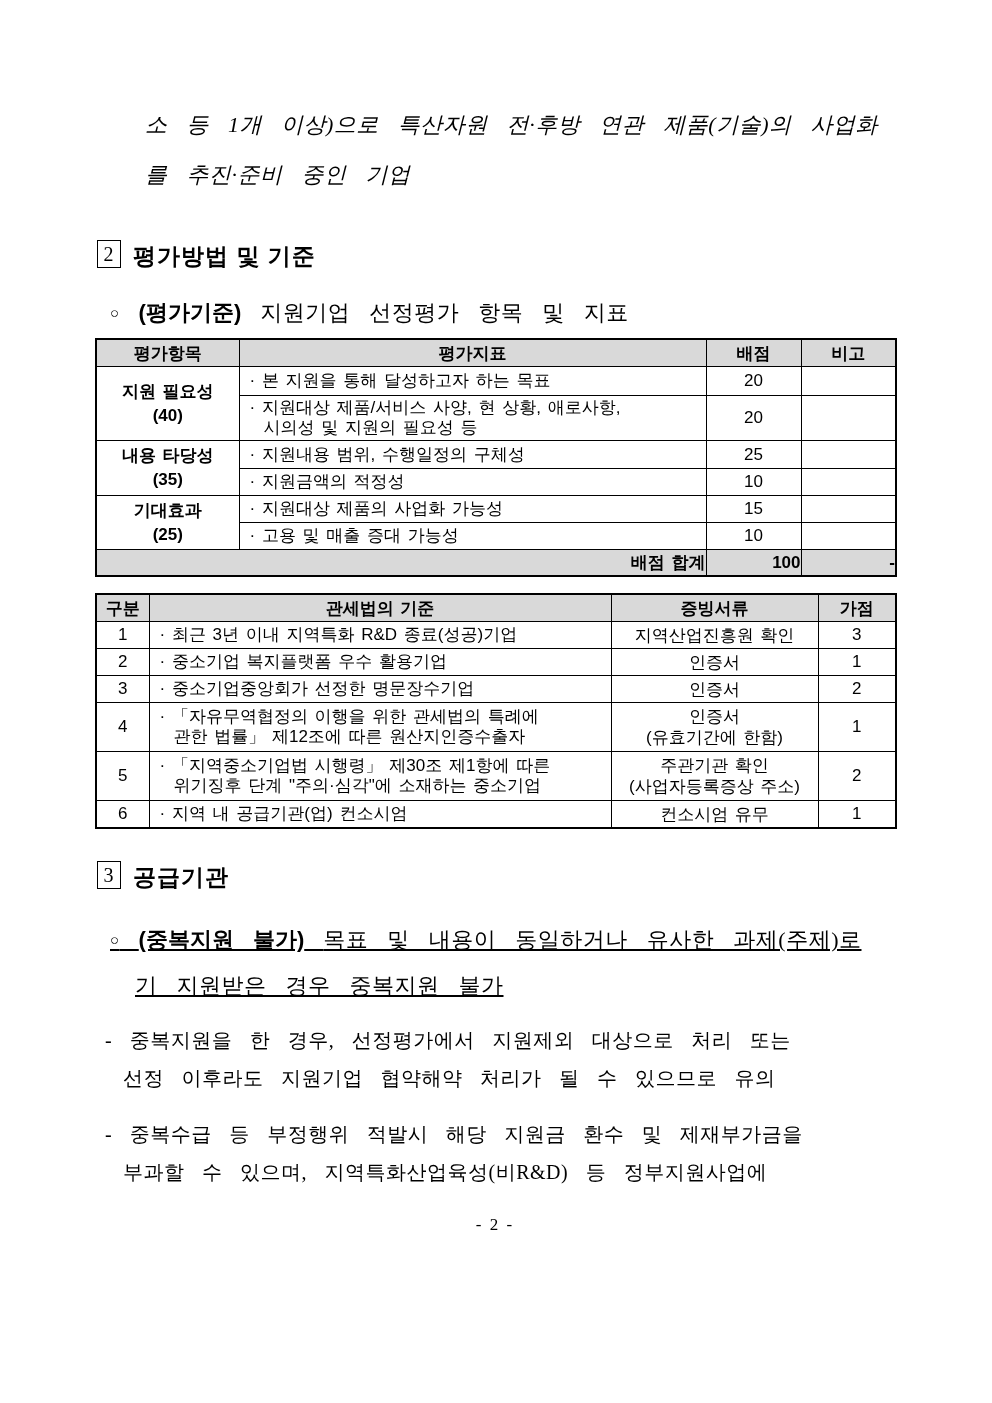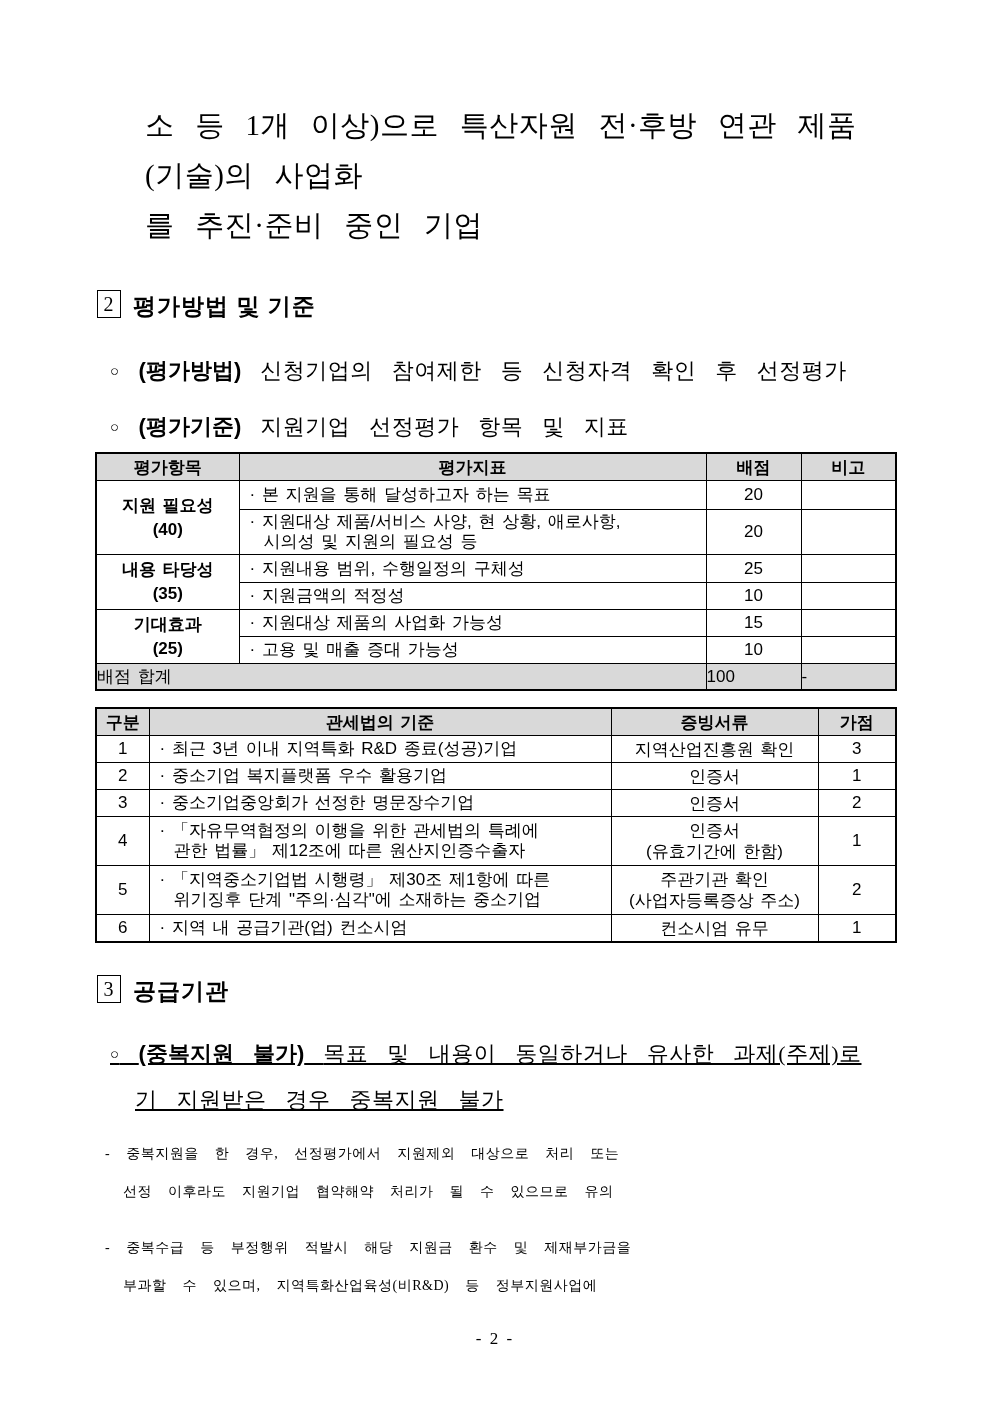--- a/index.html
+++ b/index.html
@@ -4,22 +4,22 @@
 <style>
   html,body { margin:0; padding:0; background:#ffffff; }
   .page {
     position:relative; width:992px; height:1403px; background:#ffffff;
     color:#000; font-family:"Liberation Serif", serif; box-sizing:border-box;
     padding:100px 97px 0 95px; overflow:hidden;
   }
 
   
   .intro {
-    margin:0 0 0 50px; font-size:29px; line-height:50px;
-    white-space:pre-line; word-spacing:13px; letter-spacing:0.5px;
+    margin:0 0 0 50px; font-size:22px; line-height:50px;
+    white-space:pre-line; word-spacing:13px; letter-spacing:0.5px;font-style:italic;
   }
 
   .section-head {
     margin:40px 0 0 0; font-family:"Liberation Sans", sans-serif;
     font-weight:bold; font-size:23px; line-height:32px; letter-spacing:1px;
   }
   .secnum-box {
     display:inline-block; width:22px; height:26px; line-height:26px;
     text-align:center; border:1px solid #000;
     font-family:"Liberation Serif", serif; font-weight:normal; font-size:20px;
@@ -33,21 +33,21 @@
   }
   .bullet.twoline { line-height:46px; }
   .bullet .marker { font-size:15px; vertical-align:2px; }
   .bullet .blabel { font-family:"Liberation Sans", sans-serif; font-weight:bold; letter-spacing:0; }
   .b-method { margin-top:34px; }
   .b-criteria { margin-top:26px; }
   .b-bonus { margin-top:44px; }
   .b-dup { margin-top:24px;text-decoration:underline; }
 
   .dash {
-    margin-left:5px; font-size:14px; line-height:38px;
+    margin-left:5px; font-size:20px; line-height:38px;
     white-space:pre-line; word-spacing:12px; letter-spacing:0.5px;
     padding-left:23px; text-indent:-18px;
   }
   .d-1 { margin-top:12px; }
   .d-2 { margin-top:18px; }
 
   
   table.tbl {
     border-collapse:collapse; table-layout:fixed; width:800px;
     border:2px solid #000; font-family:"Liberation Sans", sans-serif;
@@ -65,41 +65,40 @@
     text-align:left; padding:1px 6px 1px 24px; text-indent:-14px;
     white-space:pre-line; line-height:20px;
   }
   .tbl .evid { text-align:center; white-space:pre-line; line-height:21px; }
   .tbl tr.r26 td { height:26px; }
   .tbl tr.r25 td { height:25px; }
   .tbl tr.r24 td { height:24px; }
   .tbl tr.r42 td { height:42px; }
   .tbl tr.r46 td { height:46px; }
   .tbl tr.total td {
-    background:var(--hdr-bg,#d9d9d9); font-weight:normal; height:25px; text-align:left;
+    background:var(--hdr-bg,#d9d9d9); font-weight:bold; height:25px; text-align:right;
   }
   .tbl-eval { margin-top:10px; }
   .tbl-bonus { margin-top:16px; }
 
   .footer-page {
     margin-top:24px; text-align:center; font-size:17px; letter-spacing:2px;
     font-family:"Liberation Serif", serif;
   }
 </style>
 </head>
 <body>
 
 <div class="page">
 
   <div class="intro">소 등 1개 이상)으로 특산자원 전·후방 연관 제품(기술)의 사업화
 를 추진·준비 중인 기업</div>
 
   <div class="section-head"><span class="secnum-box">2</span><span>평가방법 및 기준</span></div>
 
-  <div class="bullet b-method"><span class="marker">○</span> <span class="blabel">(평가방법)</span> <span>신청기업의 참여제한 등 신청자격 확인 후 선정평가</span></div>
 
   <div class="bullet b-criteria"><span class="marker">○</span> <span class="blabel">(평가기준)</span> <span>지원기업 선정평가 항목 및 지표</span></div>
 
   <table class="tbl tbl-eval">
     <colgroup>
         <col style="width:143px">
         <col style="width:467px">
         <col style="width:95px">
         <col style="width:95px">
       </colgroup>

